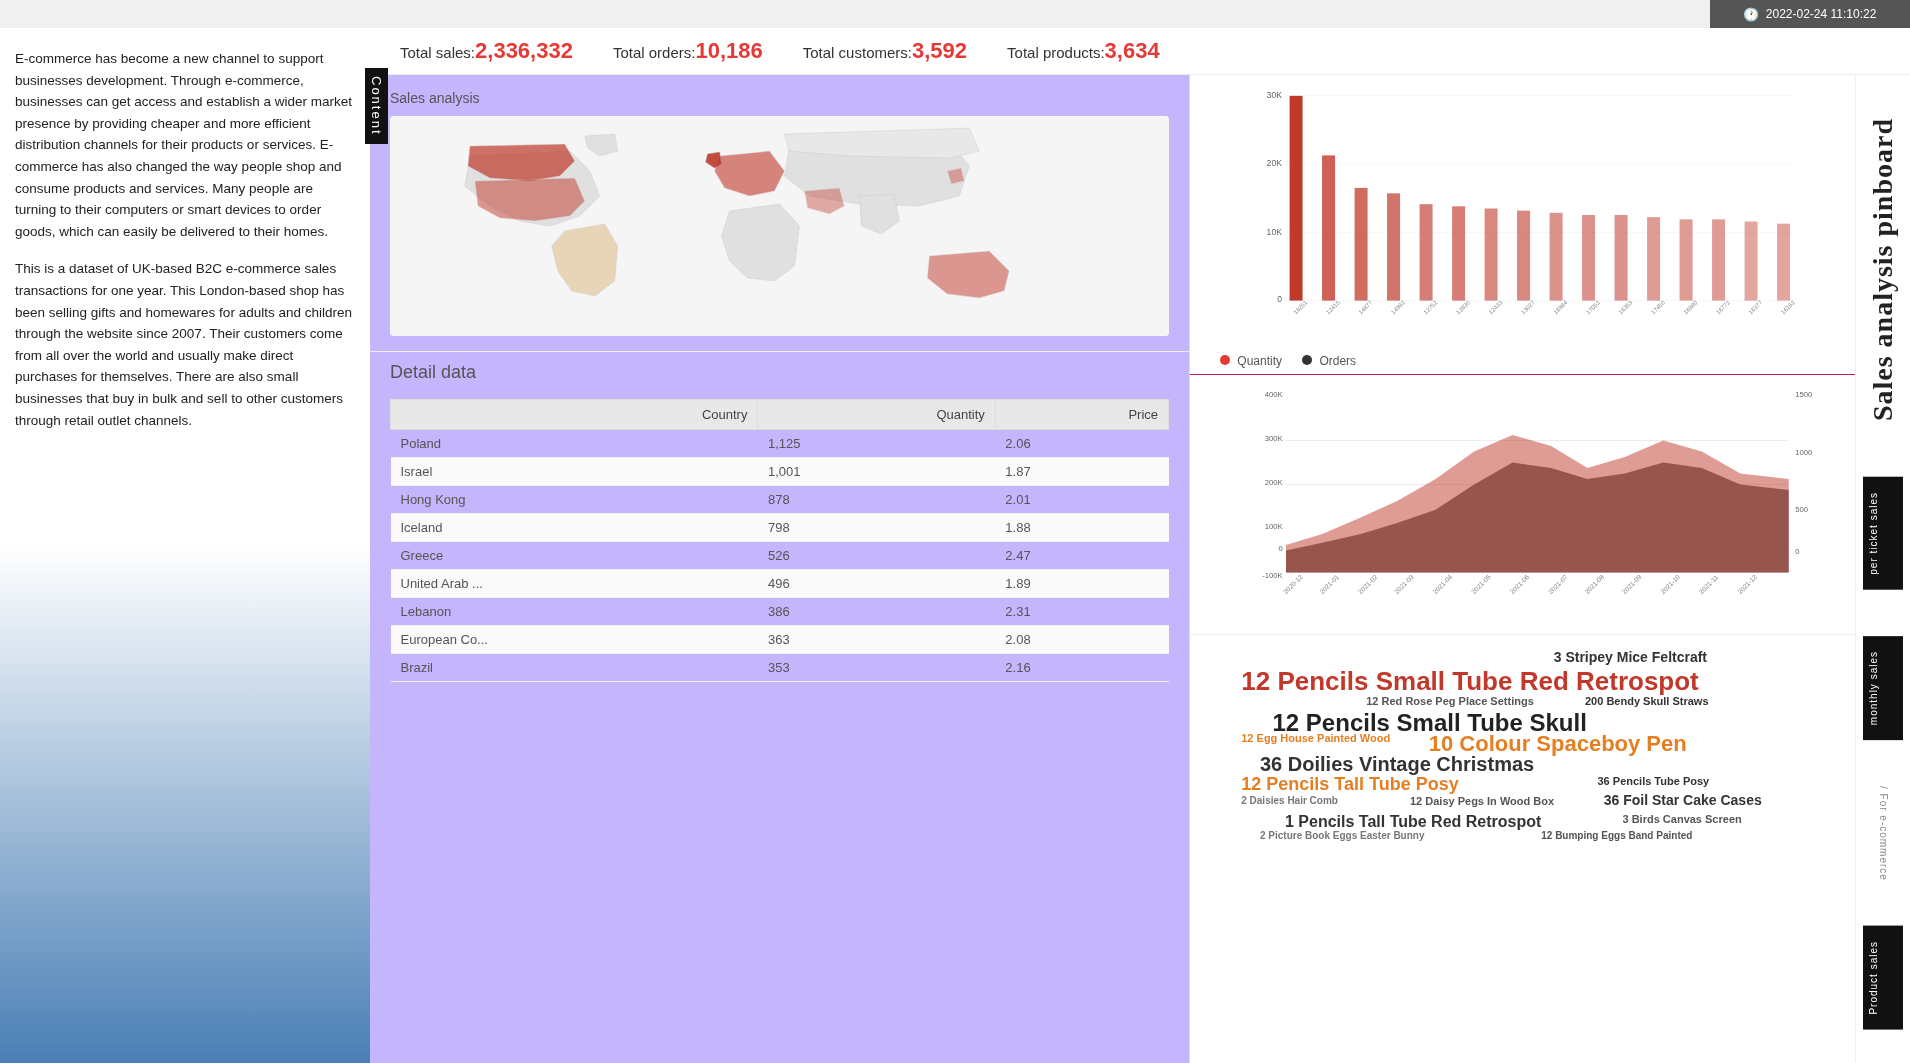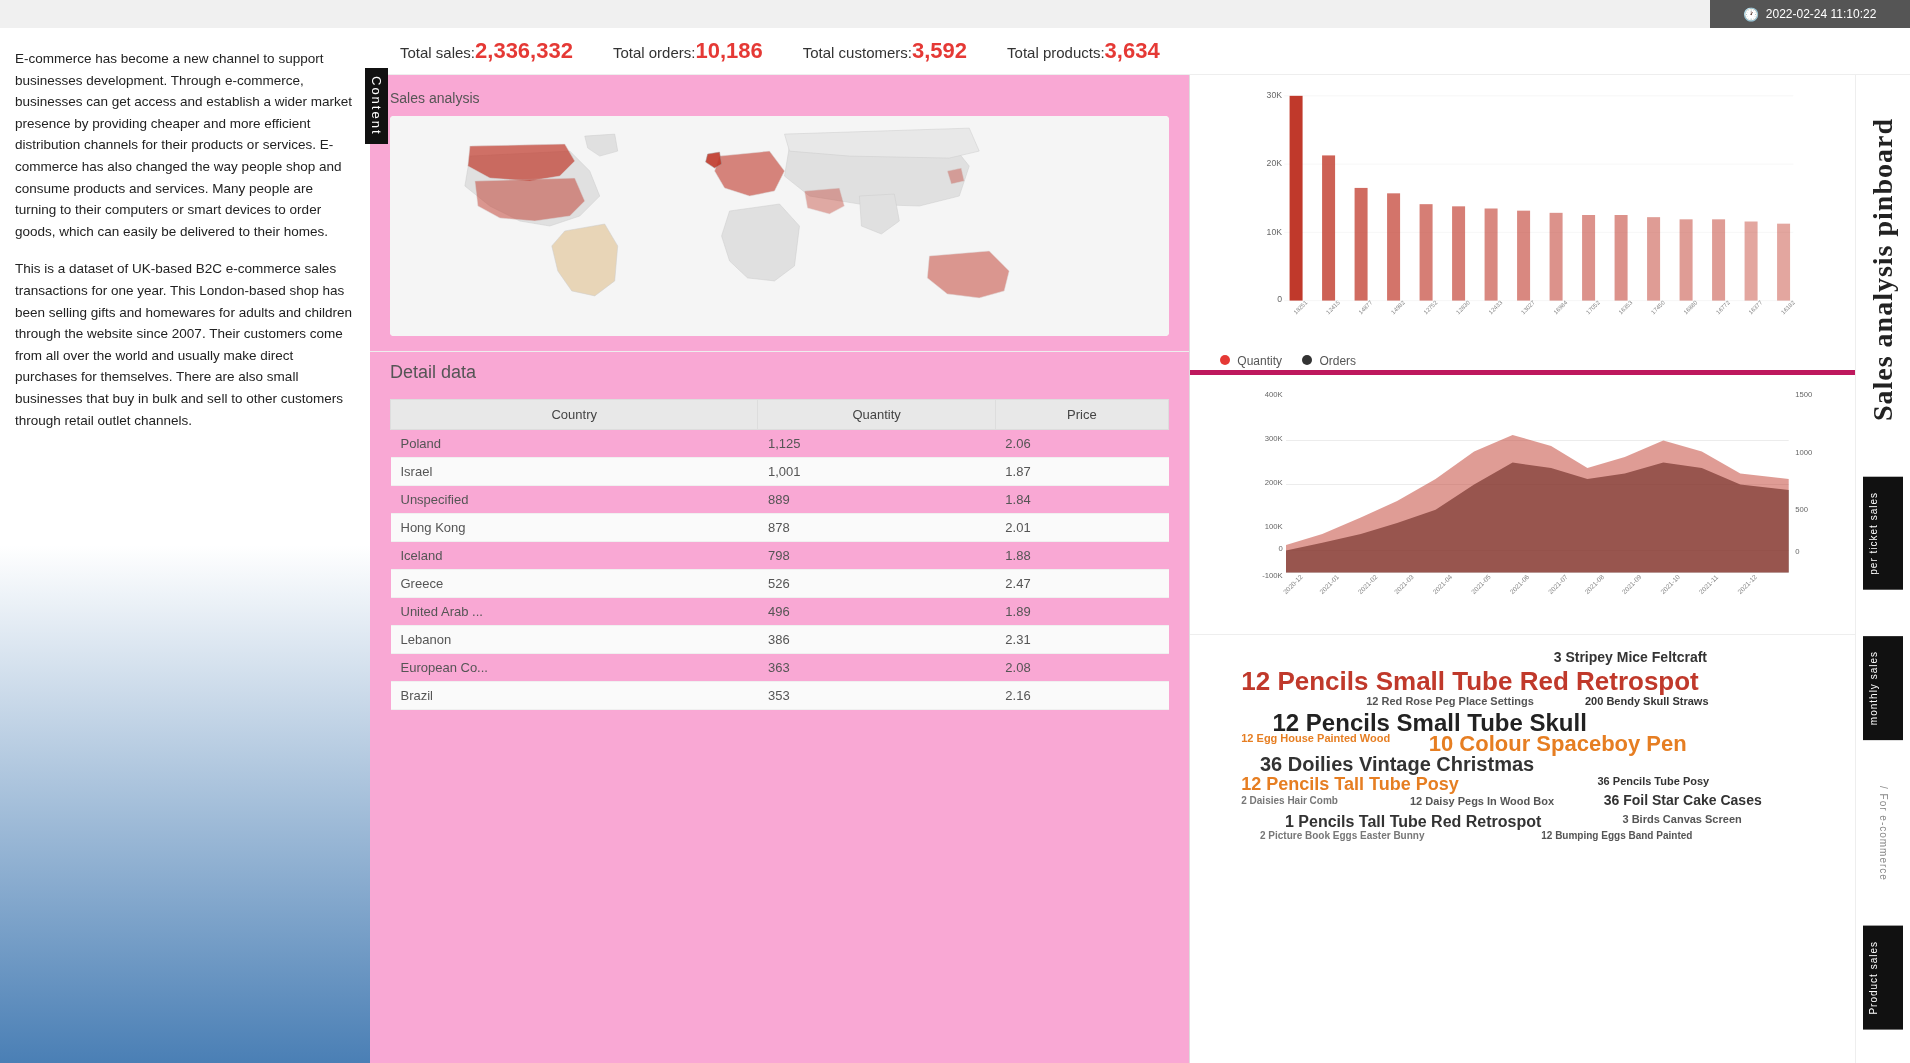--- a/index.html
+++ b/index.html
@@ -94,21 +94,21 @@
     
     #content-area {
       flex: 1;
       display: flex;
       position: relative;
     }
 
     
     #center-panel {
       width: 820px;
-      background: #f9a8d4;
+      background: #c4b5fd;
       padding: 0;
       display: flex;
       flex-direction: column;
       border-right: 1px solid #ddd;
     }
 
     
     #sales-map-section {
       padding: 15px 20px;
       border-bottom: 1px solid #eee;
@@ -141,21 +141,21 @@
       font-weight: normal;
     }
     #data-table {
       width: 100%;
       border-collapse: collapse;
       font-size: 13px;
     }
     #data-table thead th {
       background: #e8e8e8;
       padding: 7px 10px;
-      text-align: center;
+      text-align: right;
       font-weight: normal;
       color: #444;
       border: 1px solid #ddd;
     }
     #data-table tbody td {
       padding: 6px 10px;
       border-bottom: 1px solid #f0f0f0;
       color: #555;
       text-align: left;
     }
@@ -167,21 +167,21 @@
       flex: 1;
       display: flex;
       flex-direction: column;
       background: white;
     }
 
     
     #bar-chart-section {
       padding: 10px 15px;
       height: 300px;
-      border-bottom: 5px solid #be185d;
+      border-bottom: 1px solid #be185d;
       position: relative;
     }
     #bar-chart-svg { width: 100%; height: 260px; }
 
     
     .chart-legend {
       display: flex;
       gap: 20px;
       align-items: center;
       font-size: 12px;
@@ -346,25 +346,20 @@
             <tbody id="table-body">
             <tr>
                   <td>Poland</td>
                   <td class="num">1,125</td>
                   <td class="num">2.06</td>
                 </tr>
                 <tr>
                   <td>Israel</td>
                   <td class="num">1,001</td>
                   <td class="num">1.87</td>
-                </tr>
-                <tr>
-                  <td>Unspecified</td>
-                  <td class="num">889</td>
-                  <td class="num">1.84</td>
                 </tr>
                 <tr>
                   <td>Hong Kong</td>
                   <td class="num">878</td>
                   <td class="num">2.01</td>
                 </tr>
                 <tr>
                   <td>Iceland</td>
                   <td class="num">798</td>
                   <td class="num">1.88</td>

